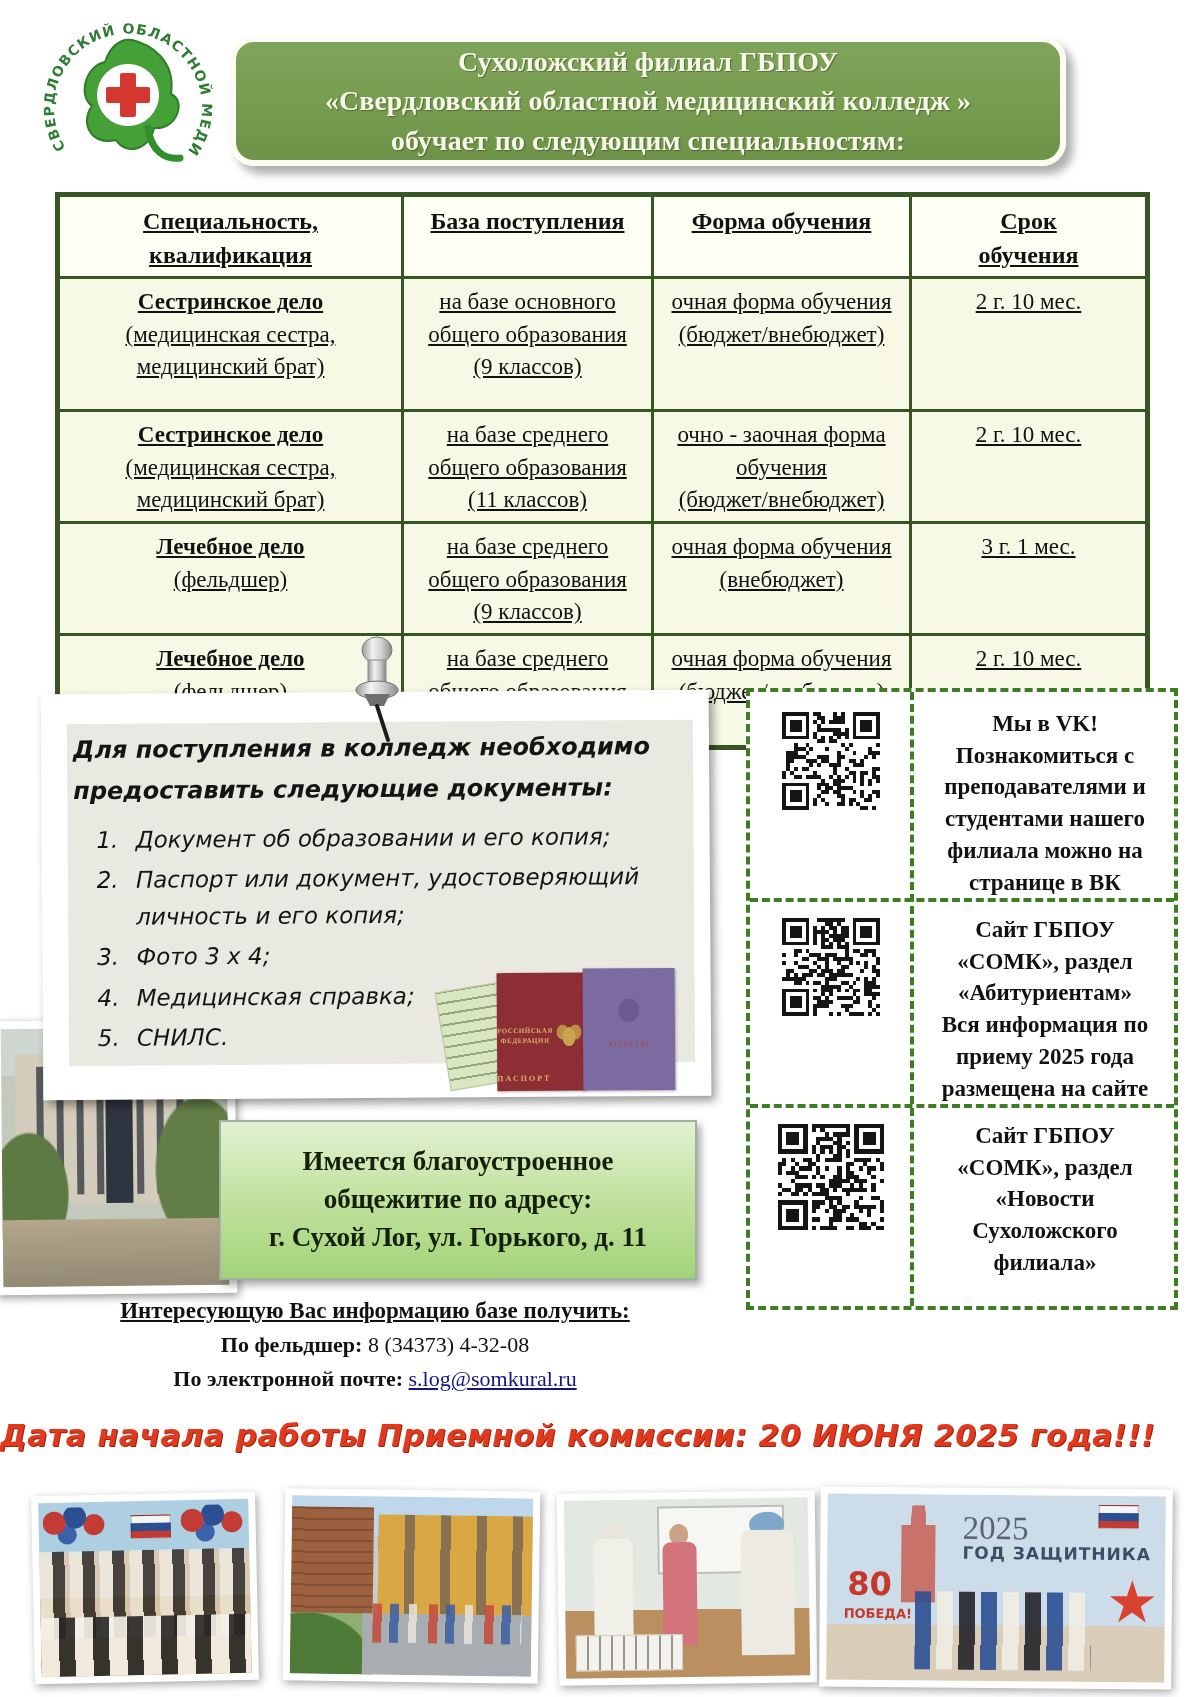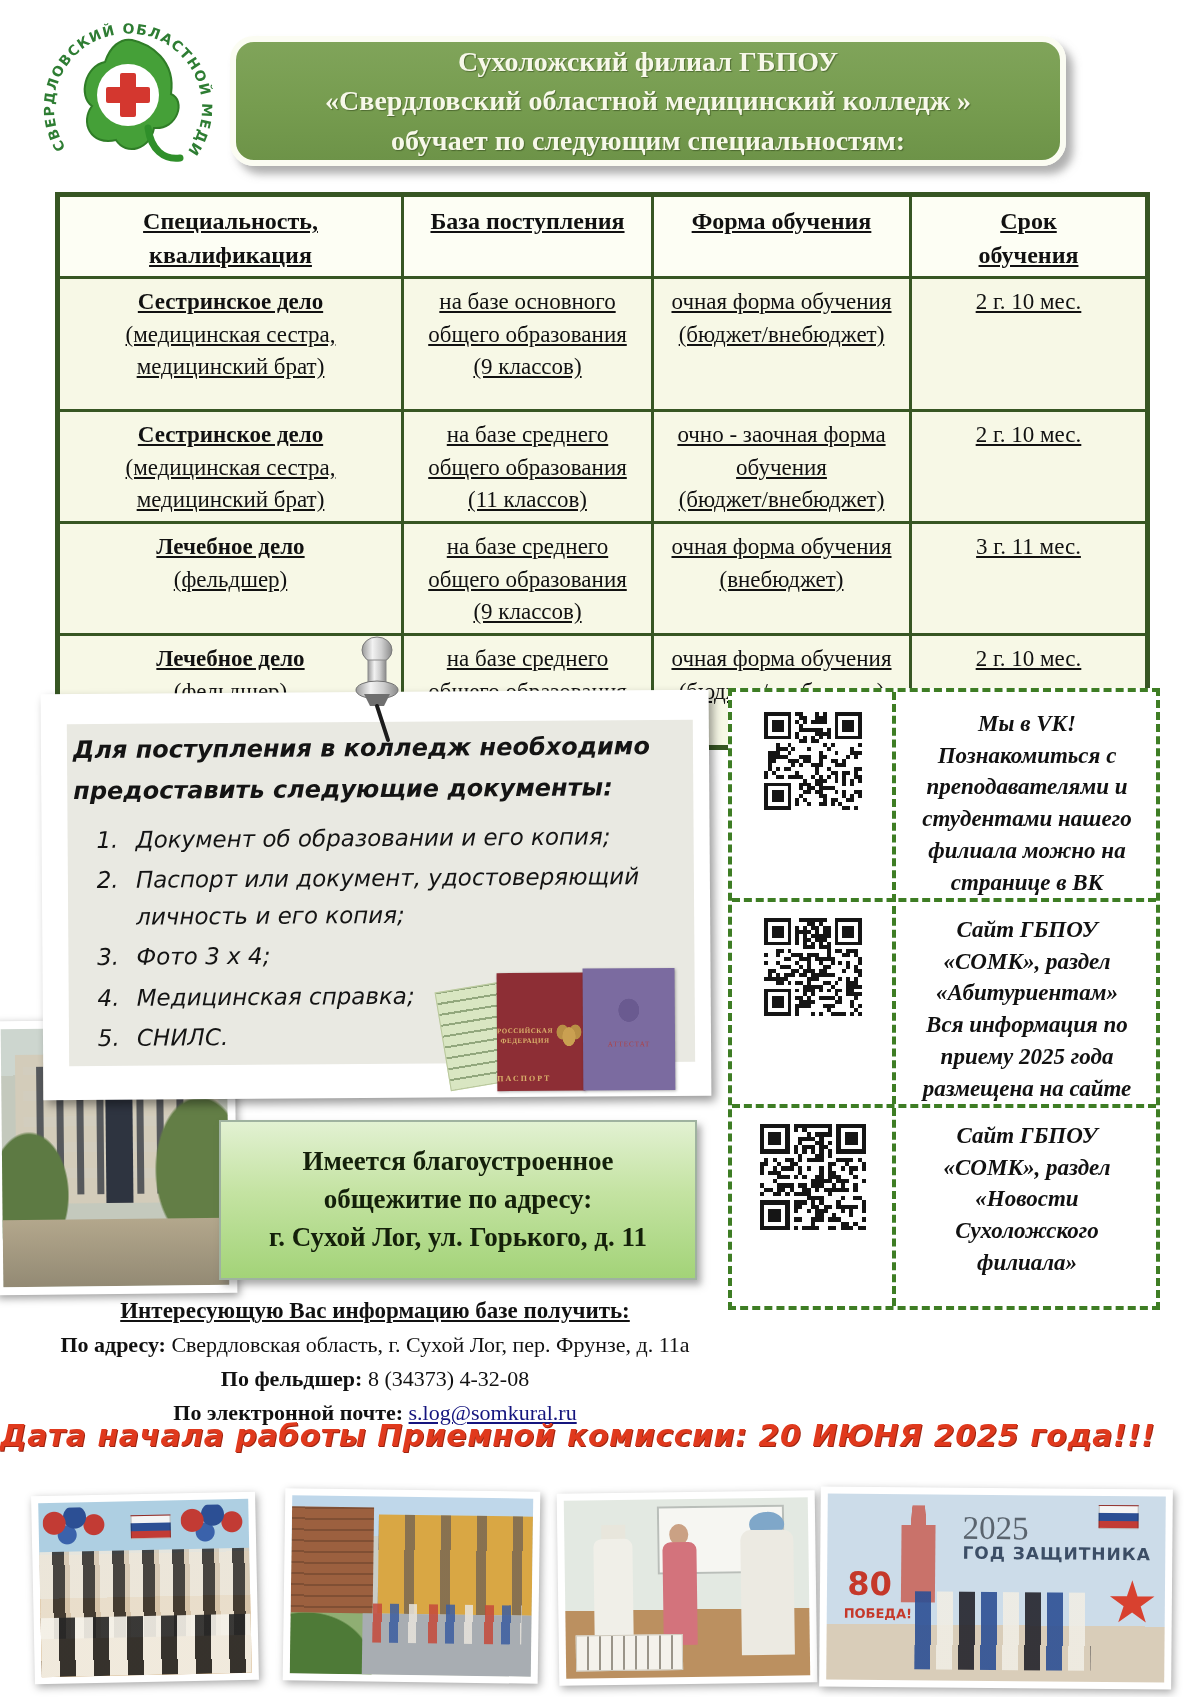--- a/index.html
+++ b/index.html
@@ -76,21 +76,21 @@
   .doc-passport .pp-bottom { position:absolute; bottom:8px; color:#d9b06a; font-size:8px; font-weight:bold; letter-spacing:2px; }
   .doc-attestat {
     width:92px; height:122px; background:#7b6ba0; margin-left:-2px; position:relative;
     box-shadow:1px 1px 3px rgba(0,0,0,.3);
   }
   .doc-attestat .at-emblem { position:absolute; left:28px; top:22px; width:36px; height:40px;
     background:radial-gradient(ellipse at center,#6a5a90 0 40%,transparent 42%); }
   .doc-attestat .at-label { position:absolute; left:0; right:0; top:72px; text-align:center; color:#b24040; font-size:7px; letter-spacing:1px; }
 
   
-  .qr-panel { left:728px; top:688px; width:432px; height:622px; border:4px dashed #3e7d24; z-index:3; background:#fff;font-style:italic; }
+  .qr-panel { left:746px; top:688px; width:432px; height:622px; border:4px dashed #3e7d24; z-index:3; background:#fff; }
   .qr-vline { position:absolute; left:160px; top:0; bottom:0; border-left:4px dashed #3e7d24; }
   .qr-hline1 { position:absolute; left:0; right:0; top:206px; border-top:4px dashed #3e7d24; }
   .qr-hline2 { position:absolute; left:0; right:0; top:412px; border-top:4px dashed #3e7d24; }
   .qr { position:absolute; left:32px; width:98px; height:98px; }
   .qr.q1 { top:20px; } .qr.q2 { top:226px; } .qr.q3 { top:432px; width:106px; height:106px; left:28px; }
   .qr-text { position:absolute; left:170px; width:250px; text-align:center; font-weight:bold; font-size:23px; line-height:1.38; }
   .qr-text.t1 { top:16px; } .qr-text.t2 { top:222px; } .qr-text.t3 { top:428px; }
 
   
   .bld-photo {
@@ -266,21 +266,21 @@
   <tr style="height:108px;">
     <td>
           <div class="cell-name">Лечебное дело</div>
           <div class="pre">(фельдшер)</div>
         </td>
     <td class="pre">на базе среднего
 общего образования
 (9 классов)</td>
     <td class="pre">очная форма обучения
 (внебюджет)</td>
-    <td>3 г. 11 мес.</td>
+    <td>3 г. 1 мес.</td>
   </tr>
   <tr style="height:113px;">
     <td>
           <div class="cell-name">Лечебное дело</div>
           <div class="pre">(фельдшер)</div>
         </td>
     <td class="pre">на базе среднего
 общего образования
 (11 классов)</td>
     <td class="pre">очная форма обучения
@@ -1004,24 +1004,20 @@
 
 <div class="abs dorm-box">
   <div class="t pre">Имеется благоустроенное
 общежитие по адресу:
 г. Сухой Лог, ул. Горького, д. 11</div>
 </div>
 
 <div class="abs contacts">
   <div class="hd">Интересующую Вас информацию базе получить:</div>
   <div class="row">
-    <span class="lbl">По адресу:</span>
-    <span>Свердловская область, г. Сухой Лог, пер. Фрунзе, д. 11а</span>
-  </div>
-  <div class="row">
     <span class="lbl">По фельдшер:</span>
     <span>8 (34373) 4-32-08</span>
   </div>
   <div class="row">
     <span class="lbl">По электронной почте:</span>
     <a class="email-link">s.log@somkural.ru</a>
   </div>
 </div>
 
 <div class="abs announce">Дата начала работы Приемной комиссии: 20 ИЮНЯ 2025 года!!!</div>

